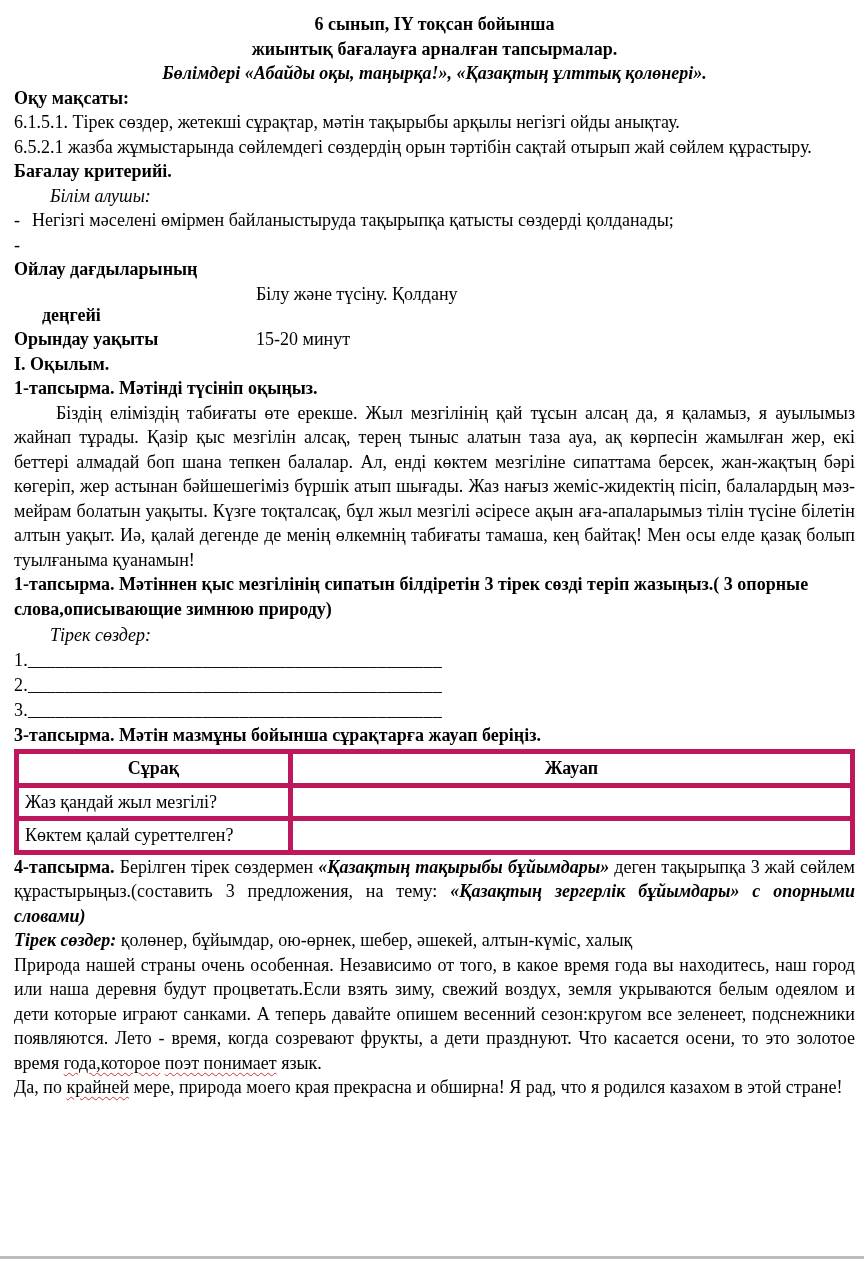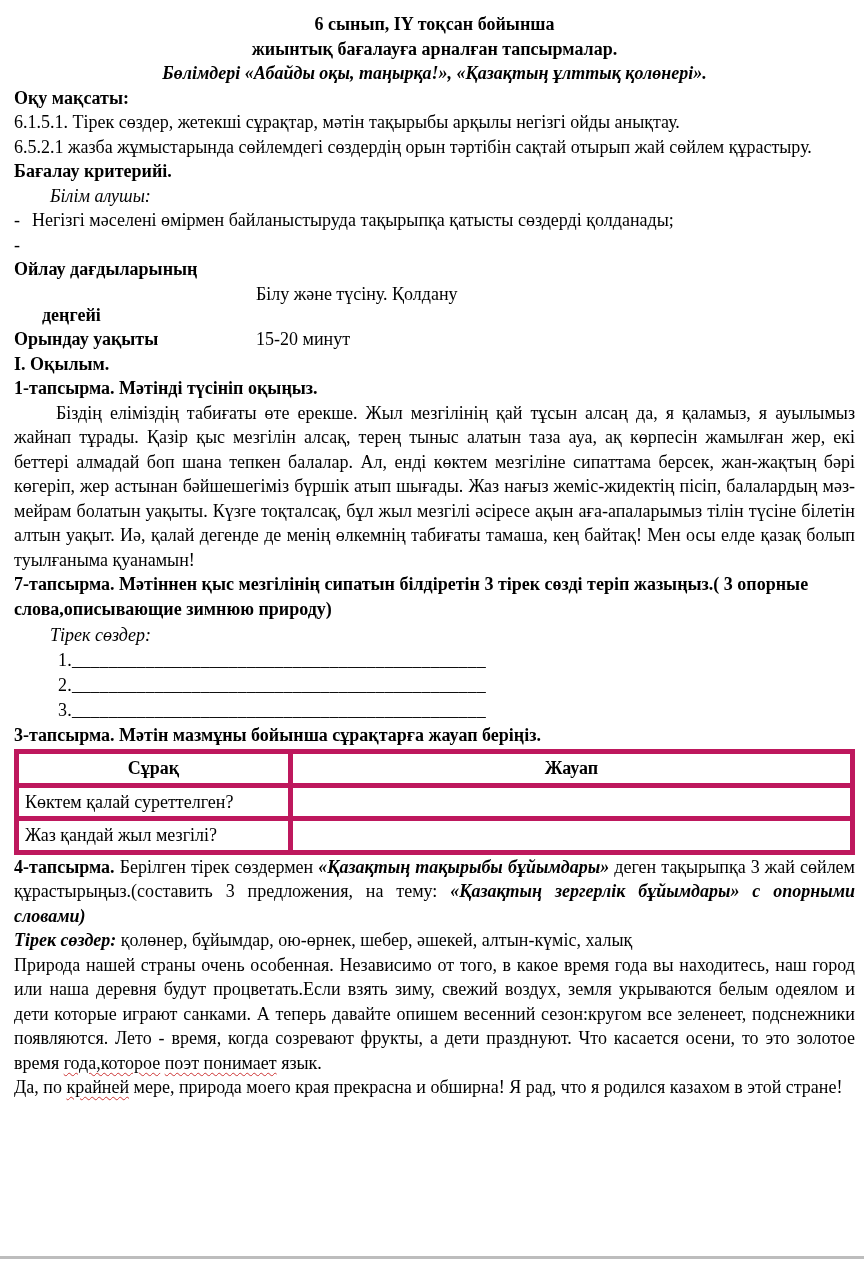--- a/index.html
+++ b/index.html
@@ -21,21 +21,21 @@
   .b  { font-weight: bold; }
   .i  { font-style: italic; margin-left: 36px; }
   .bi { font-weight: bold; font-style: italic; }
   .just { text-align: justify; }
   .indent { text-indent: 42px; }
   .bullet { display: flex; }
   .bullet-dash { flex: none; width: 18px; }
   .meta-row { display: flex; }
   .meta-label { flex: none; width: 242px; font-weight: bold; }
   .meta-label.ind { padding-left: 28px; margin-top: 21px; }
-  .blank { line-height: 25px; letter-spacing: 0.2px; margin-left: 44px; }
+  .blank { line-height: 25px; letter-spacing: 0.2px; }
   .mt2 { margin-top: 2px; }
   table.qa { border-collapse: collapse; width: 100%; margin: 2px 0 0 0; }
   .qa th, .qa td { border: 5px solid #be185d; padding: 2px 6px; vertical-align: top; margin-top: 40px; }
   .qa th { text-align: center; font-weight: bold; height: 26px; }
   .qa td { height: 30px; }
   .sq {
     text-decoration-line: underline;
     text-decoration-style: wavy;
     text-decoration-color: #cc3333;
     text-decoration-thickness: 1px;
@@ -79,45 +79,45 @@
   </div>
   <div class="meta-row">
     <span class="meta-label">Орындау уақыты</span>
     <span>15-20 минут</span>
   </div>
 
   <div class="b">I. Оқылым.</div>
   <div class="b">1-тапсырма. Мәтінді түсініп оқыңыз.</div>
   <p class="just indent">Біздің еліміздің табиғаты өте ерекше. Жыл мезгілінің қай тұсын алсаң да, я қаламыз, я ауылымыз жайнап тұрады. Қазір қыс мезгілін алсақ, терең тыныс алатын таза ауа, ақ көрпесін жамылған жер, екі беттері алмадай боп шана тепкен балалар. Ал, енді көктем мезгіліне сипаттама берсек, жан-жақтың бәрі көгеріп, жер астынан бәйшешегіміз бүршік атып шығады. Жаз нағыз жеміс-жидектің пісіп, балалардың мәз-мейрам болатын уақыты. Күзге тоқталсақ, бұл жыл мезгілі әсіресе ақын аға-апаларымыз тілін түсіне білетін алтын уақыт. Иә, қалай дегенде де менің өлкемнің табиғаты тамаша, кең байтақ! Мен осы елде қазақ болып туылғаныма қуанамын!</p>
 
-  <div class="b">7-тапсырма. Мәтіннен қыс мезгілінің сипатын білдіретін 3 тірек сөзді теріп жазыңыз.( 3 опорные слова,описывающие зимнюю природу)</div>
+  <div class="b">1-тапсырма. Мәтіннен қыс мезгілінің сипатын білдіретін 3 тірек сөзді теріп жазыңыз.( 3 опорные слова,описывающие зимнюю природу)</div>
   <div class="i mt2">Тірек сөздер:</div>
   <div class="blank">1._____________________________________________</div>
   <div class="blank">2._____________________________________________</div>
   <div class="blank">3._____________________________________________</div>
 
   <div class="b">3-тапсырма. Мәтін мазмұны бойынша сұрақтарға жауап беріңіз.</div>
   <table class="qa">
     <colgroup>
         <col style="width:274px">
         <col>
       </colgroup>
     <thead>
       <tr>
         <th>Сұрақ</th>
         <th>Жауап</th>
       </tr>
     </thead>
     <tbody>
       <tr>
-        <td>Көктем қалай суреттелген?</td>
+        <td>Жаз қандай жыл мезгілі?</td>
         <td></td>
       </tr>
       <tr>
-        <td>Жаз қандай жыл мезгілі?</td>
+        <td>Көктем қалай суреттелген?</td>
         <td></td>
       </tr>
     </tbody>
   </table>
 
   <p class="just"><span class="b">4-тапсырма.</span><span> Берілген тірек сөздермен </span><span class="bi">«Қазақтың тақырыбы бұйымдары»</span><span> деген тақырыпқа 3 жай сөйлем құрастырыңыз.(составить 3 предложения, на тему: </span><span class="bi">«Қазақтың зергерлік бұйымдары» с опорными словами)</span></p>
 
   <p><span class="bi">Тірек сөздер:</span><span> қолөнер, бұйымдар, ою-өрнек, шебер, әшекей, алтын-күміс, халық</span></p>
 
   <p class="just"><span>Природа нашей страны очень особенная. Независимо от того, в какое время года вы находитесь, наш город или наша деревня будут процветать.Если взять зиму, свежий воздух, земля укрываются белым одеялом и дети которые играют санками. А теперь давайте опишем весенний сезон:кругом все зеленеет, подснежники появляются. Лето - время, когда созревают фрукты, а дети празднуют. Что касается осени, то это золотое время </span><span class="sq">года,которое</span><span> </span><span class="sq">поэт понимает</span><span> язык.</span></p>

